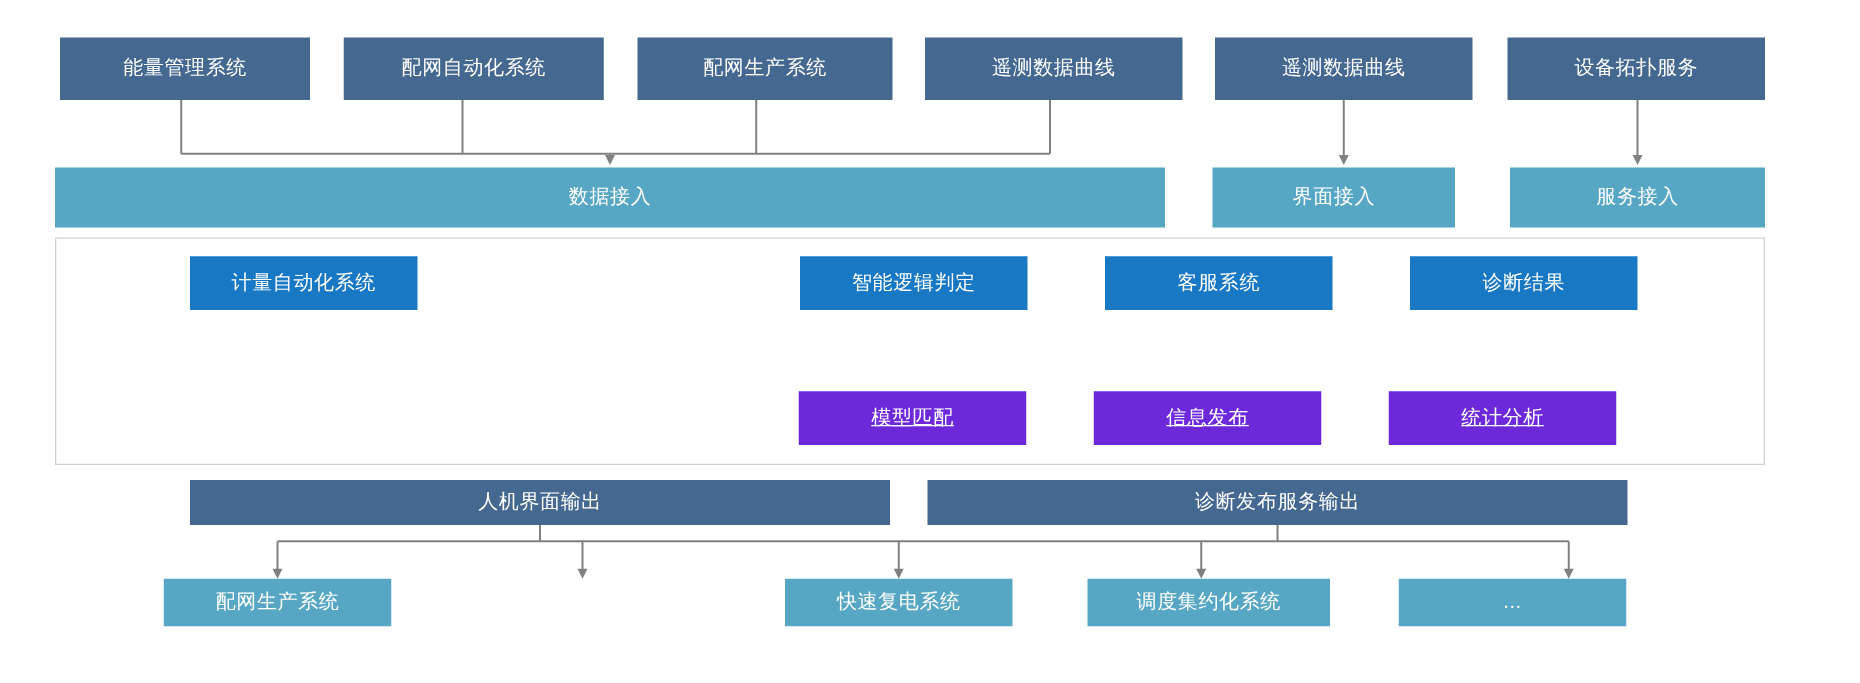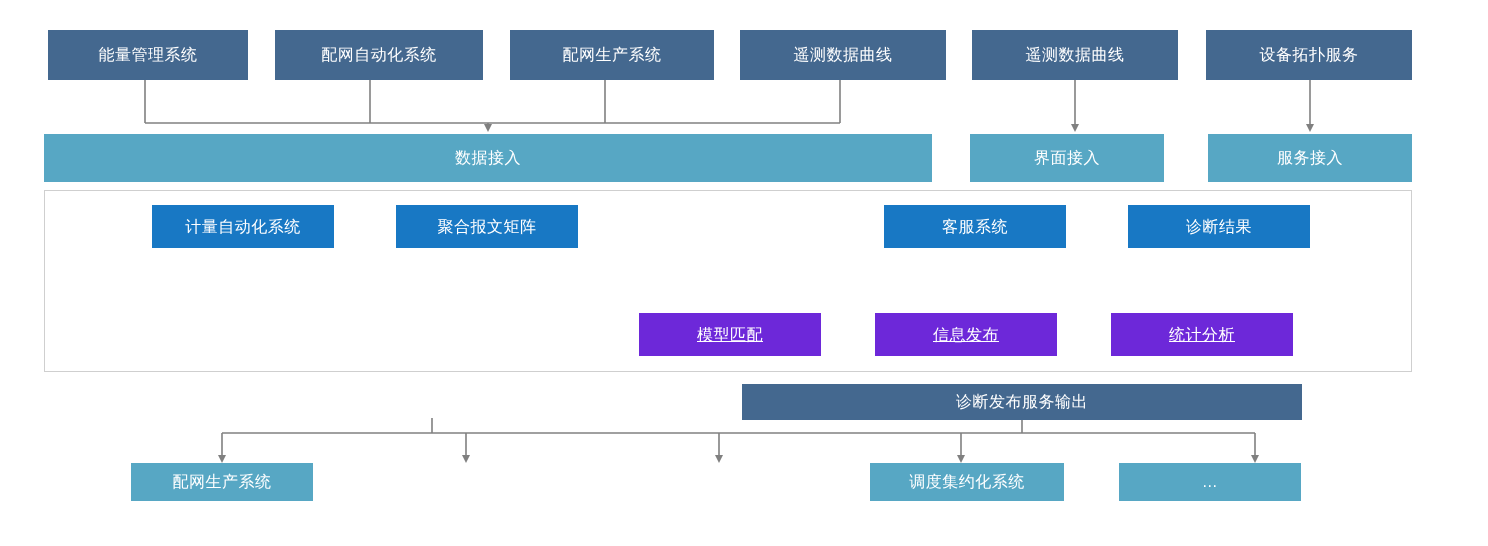--- a/index.html
+++ b/index.html
@@ -127,46 +127,52 @@
   <div class="node n-access" style="left:970px; top:134px; width:194px; height:48px;">
     <span>界面接入</span>
   </div>
   <div class="node n-access" style="left:1208px; top:134px; width:204px; height:48px;">
     <span>服务接入</span>
   </div>
 
   <div class="node n-process" style="left:152px; top:205px; width:182px; height:43px;">
     <span>计量自动化系统</span>
   </div>
-  <div class="node n-process" style="left:396px; top:205px; width:182px; height:43px;">
-    <span>聚合报文矩阵</span>
+  <div class="node n-process" style="left:640px; top:205px; width:182px; height:43px;">
+    <span>智能逻辑判定</span>
   </div>
   <div class="node n-process" style="left:884px; top:205px; width:182px; height:43px;">
     <span>客服系统</span>
   </div>
   <div class="node n-process" style="left:1128px; top:205px; width:182px; height:43px;">
     <span>诊断结果</span>
   </div>
 
   <div class="node n-result" style="left:639px; top:313px; width:182px; height:43px;">
     <span>模型匹配</span>
   </div>
   <div class="node n-result" style="left:875px; top:313px; width:182px; height:43px;">
     <span>信息发布</span>
   </div>
   <div class="node n-result" style="left:1111px; top:313px; width:182px; height:43px;">
     <span>统计分析</span>
   </div>
 
+  <div class="node n-output" style="left:152px; top:384px; width:560px; height:36px;">
+    <span>人机界面输出</span>
+  </div>
   <div class="node n-output" style="left:742px; top:384px; width:560px; height:36px;">
     <span>诊断发布服务输出</span>
   </div>
 
   <div class="node n-consumer" style="left:131px; top:463px; width:182px; height:38px;">
     <span>配网生产系统</span>
+  </div>
+  <div class="node n-consumer" style="left:628px; top:463px; width:182px; height:38px;">
+    <span>快速复电系统</span>
   </div>
   <div class="node n-consumer" style="left:870px; top:463px; width:194px; height:38px;">
     <span>调度集约化系统</span>
   </div>
   <div class="node n-consumer" style="left:1119px; top:463px; width:182px; height:38px;">
     <span>...</span>
   </div>
 
 </div>
 

